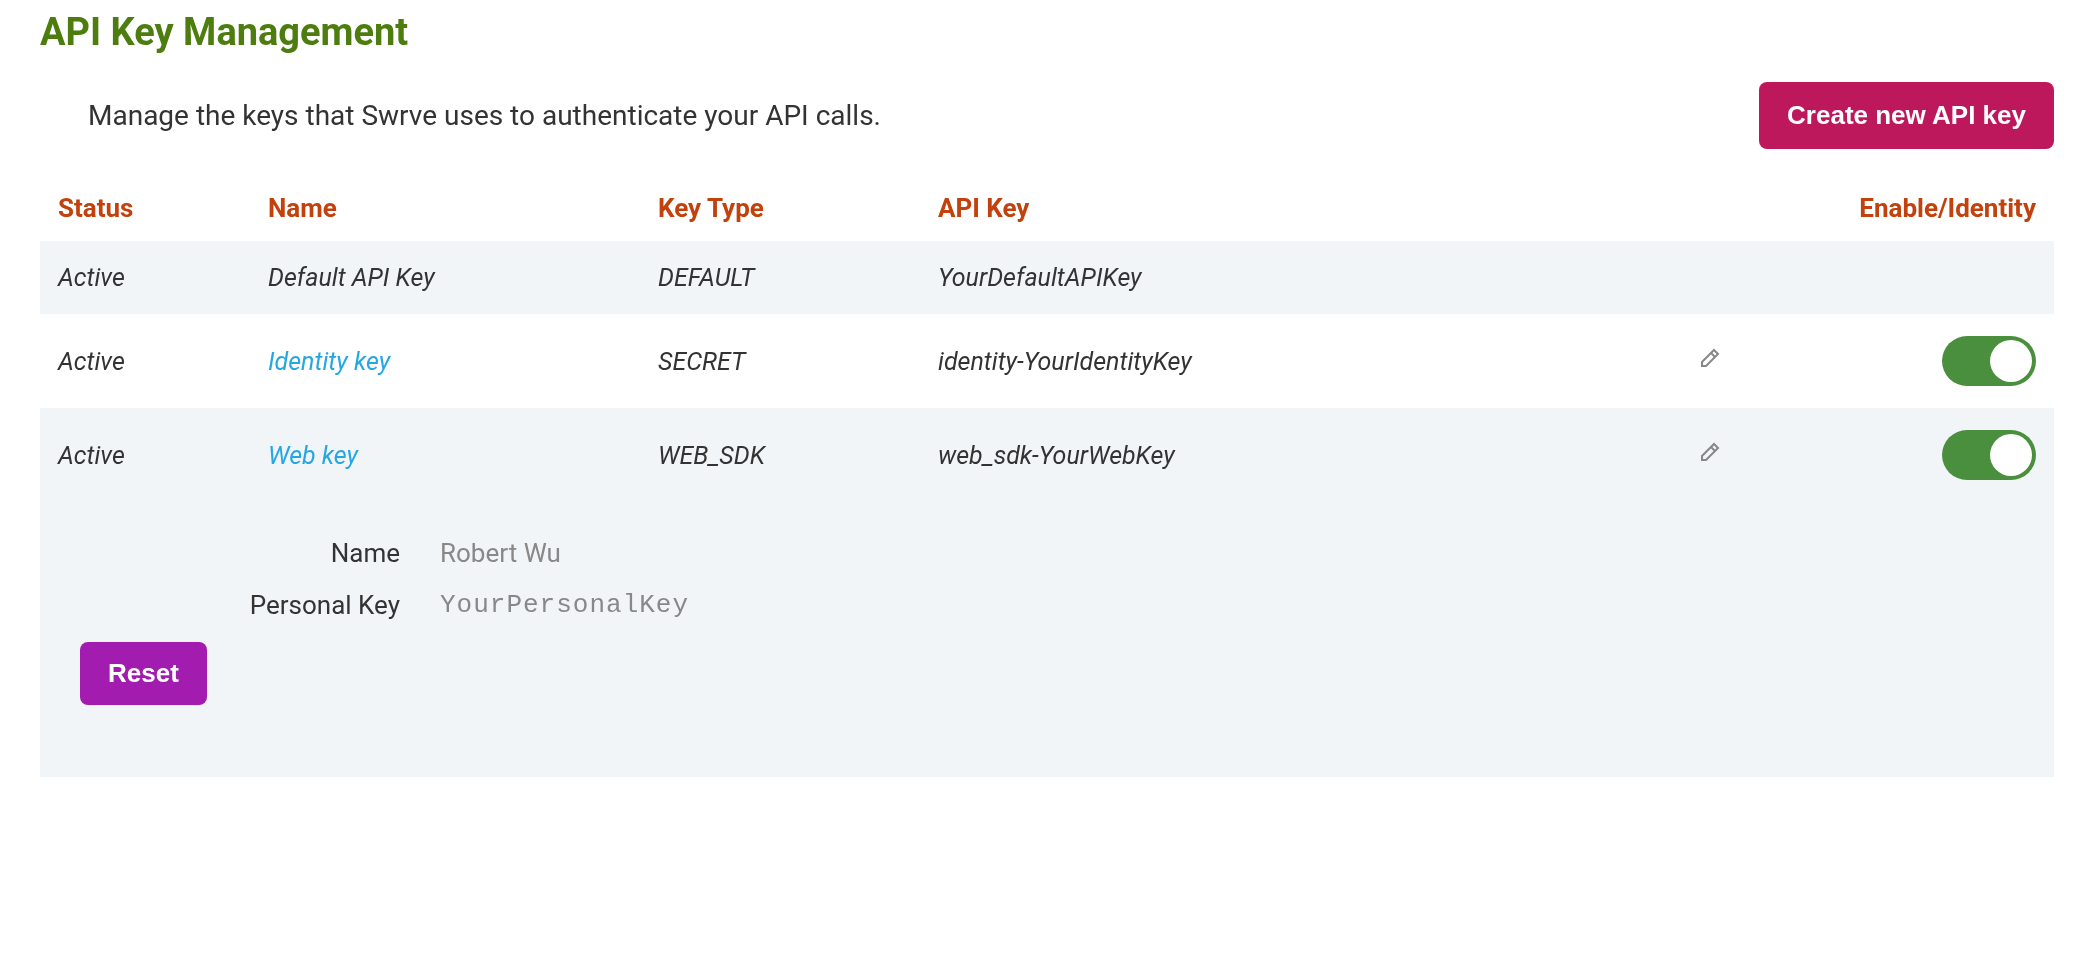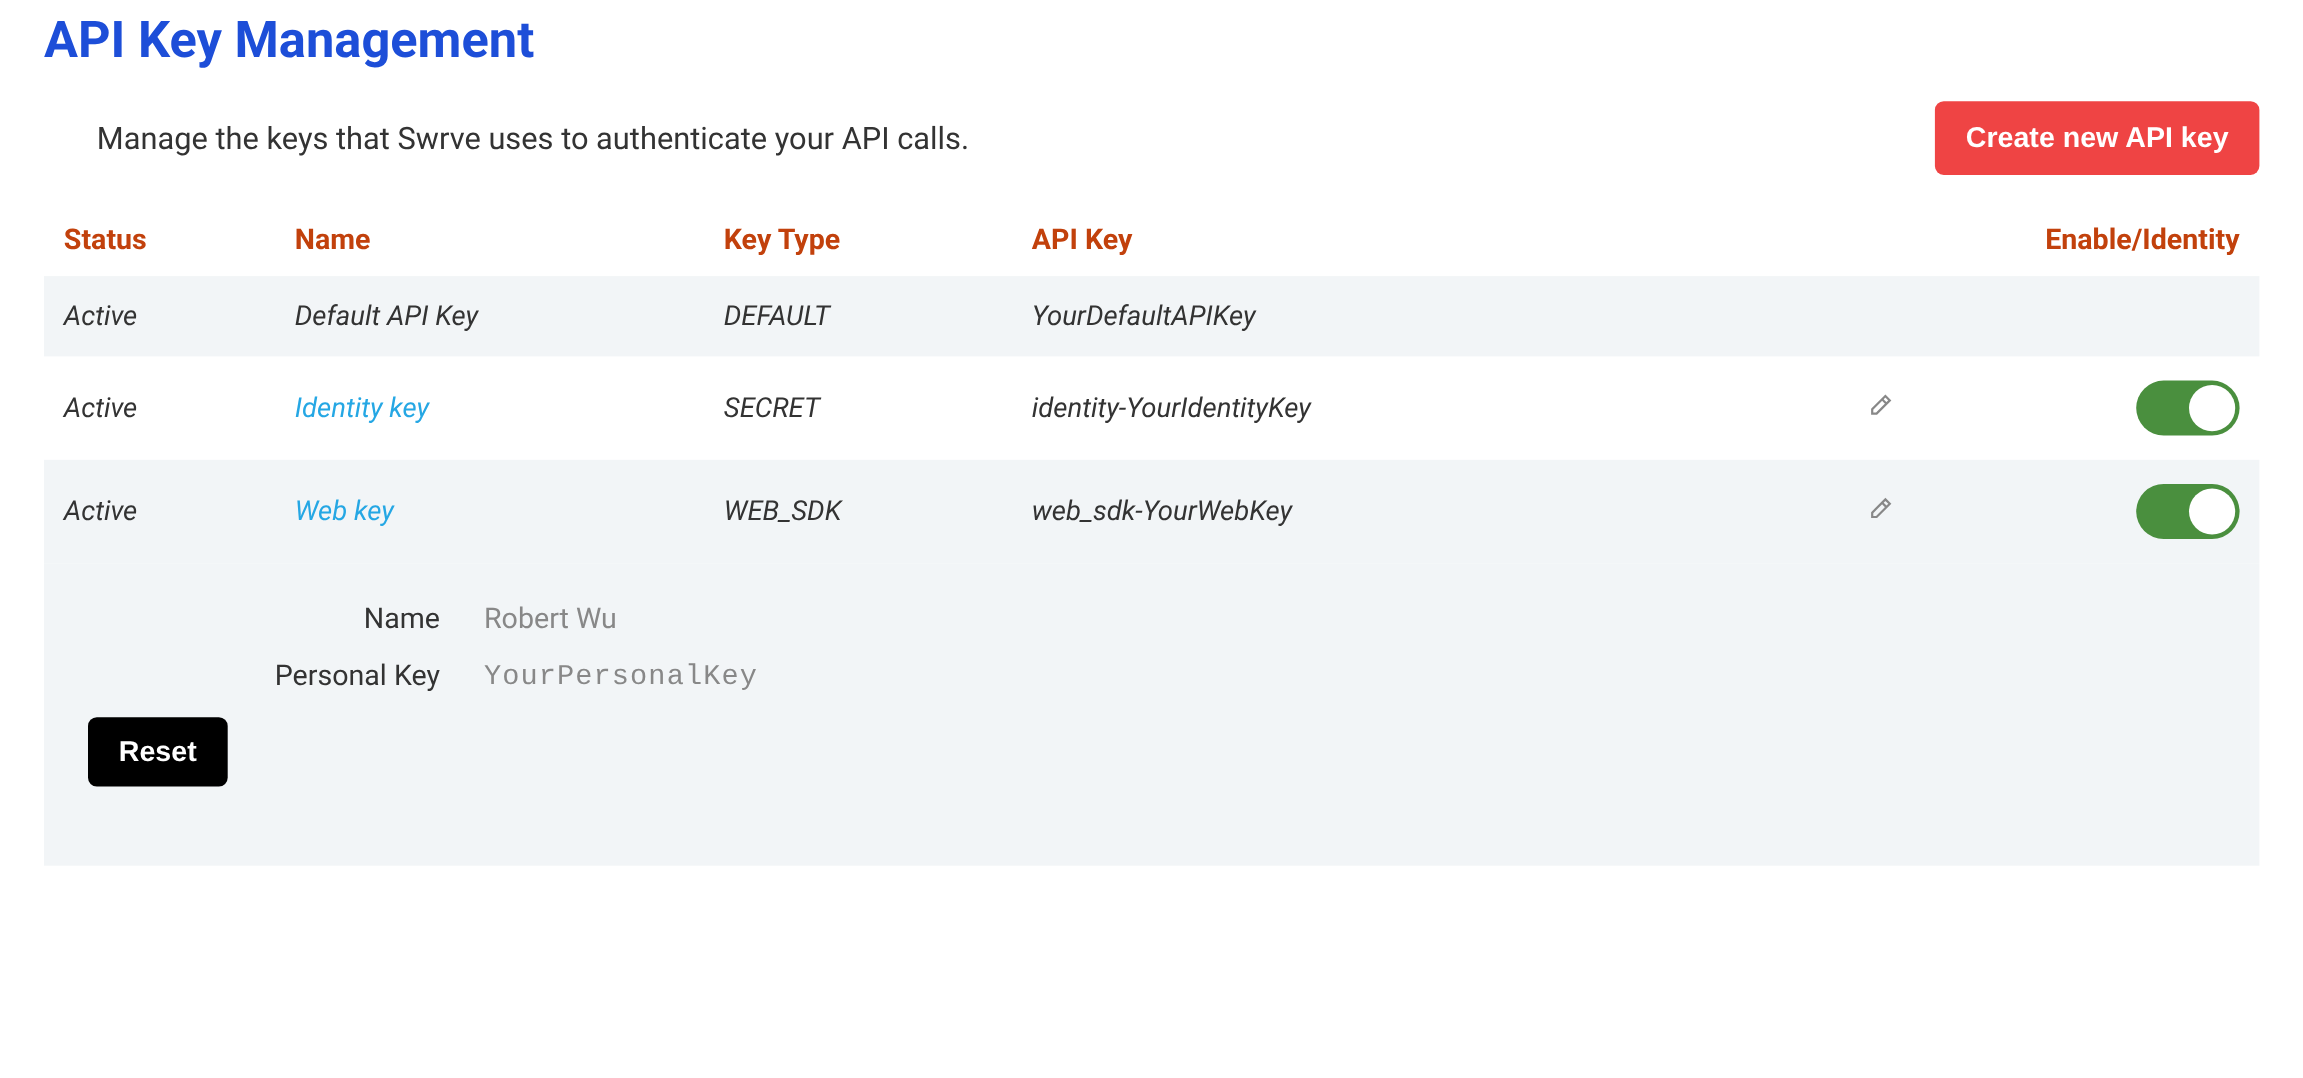--- a/index.html
+++ b/index.html
@@ -1,21 +1,21 @@
 <!DOCTYPE html>
 <html><head>
 <meta charset="utf-8">
 <style>
   * { box-sizing: border-box; }
   html,body { margin:0; padding:0; font-family: -apple-system, BlinkMacSystemFont, "Segoe UI", Roboto, "Helvetica Neue", Arial, sans-serif; color:#2d2d2d; background:#fff; }
   .page { width:2094px; padding:10px 40px 40px 40px; }
-  h1.page-title { font-size:46px; font-weight:700; color:#1d4ed8; margin:0 0 28px 0; }
+  h1.page-title { font-size:38px; font-weight:700; color:#4d7c0f; margin:0 0 28px 0; }
   .subtitle-row { display:flex; justify-content:space-between; align-items:center; margin-bottom:30px;margin-left:48px; }
   .subtitle { font-size:28px; color:#333; }
-  .btn-primary-green { background:#ef4444; color:#fff; border:none; border-radius:8px; padding:18px 28px; font-size:26px; font-weight:700; cursor:pointer; }
+  .btn-primary-green { background:#be185d; color:#fff; border:none; border-radius:8px; padding:18px 28px; font-size:26px; font-weight:700; cursor:pointer; }
   table.keys { width:100%; border-collapse:collapse; }
   table.keys th { text-align:left; font-size:26px; font-weight:700; color:#c2410c; padding:14px 18px 18px 18px; }
   table.keys th:last-child { text-align:right; }
   table.keys td { font-size:25px; padding:22px 18px; vertical-align:middle; color:#333;font-style:italic; }
   table.keys tbody tr:nth-child(odd){ background:#f2f5f7; }
   .status-active { color:#3c9a3c; }
   .link { color:#25a7e4; cursor:pointer; }
   .col-status { width:210px; }
   .col-name { width:390px; }
   .col-type { width:280px; }
@@ -24,21 +24,21 @@
   .col-toggle { text-align:right; }
   .edit-icon { display:inline-block; width:24px; height:24px; cursor:pointer; color:#888; }
   .toggle { display:inline-block; width:94px; height:50px; background:#4a8f3e; border-radius:25px; position:relative; cursor:pointer; vertical-align:middle; }
   .toggle .knob { position:absolute; right:4px; top:4px; width:42px; height:42px; background:#fff; border-radius:50%; }
   .personal-label { font-size:28px; color:#888; margin:56px 0 24px 0; }
   .personal-box { background:#f2f5f7; padding:36px 40px 50px 40px; }
   .personal-row { display:flex; align-items:center; margin-bottom:22px; }
   .personal-row .k { width:360px; text-align:right; font-size:26px; color:#333; padding-right:40px; }
   .personal-row .v { font-size:26px; color:#888; }
   .personal-row .v.mono { font-family: "SFMono-Regular", Consolas, "Liberation Mono", Menlo, monospace; letter-spacing:1px; }
-  .btn-blue { background:#000000; color:#fff; border:none; border-radius:8px; padding:16px 28px; font-size:26px; font-weight:700; cursor:pointer; }
+  .btn-blue { background:#a21caf; color:#fff; border:none; border-radius:8px; padding:16px 28px; font-size:26px; font-weight:700; cursor:pointer; }
 </style>
 </head>
 <body>
 
 <div class="page">
 
   <h1 class="page-title">API Key Management</h1>
 
   <div class="subtitle-row">
     <div class="subtitle">Manage the keys that Swrve uses to authenticate your API calls.</div>

